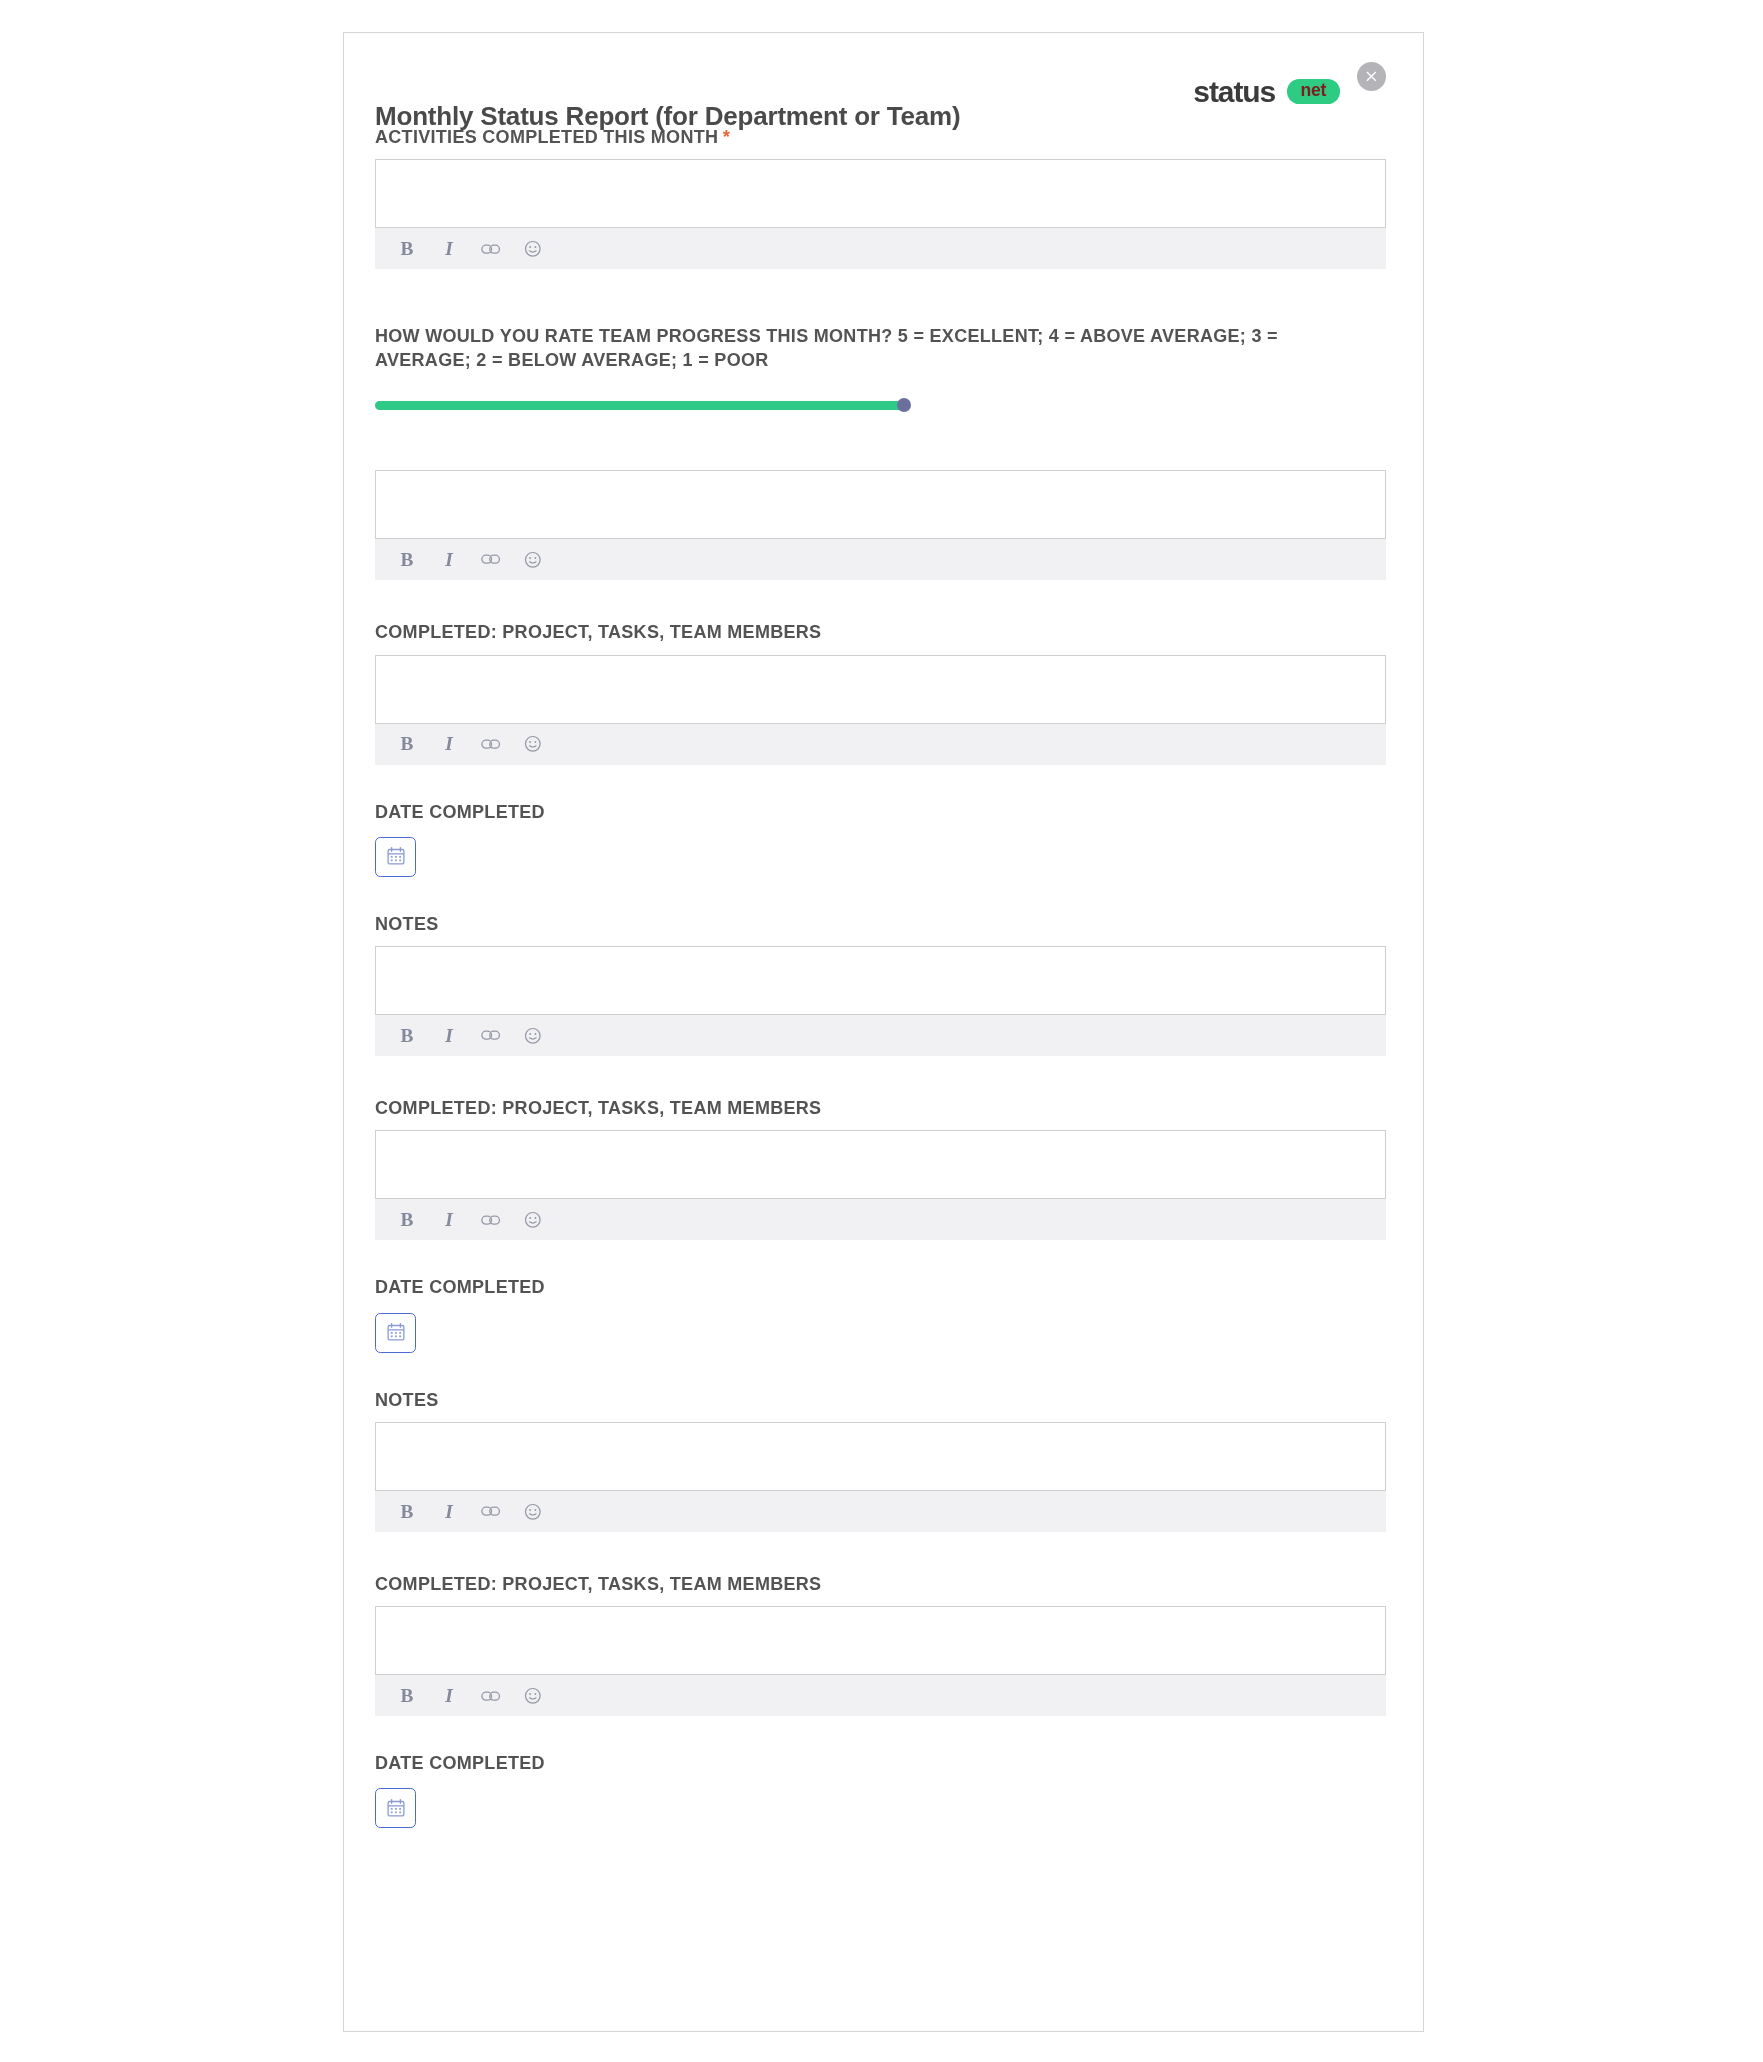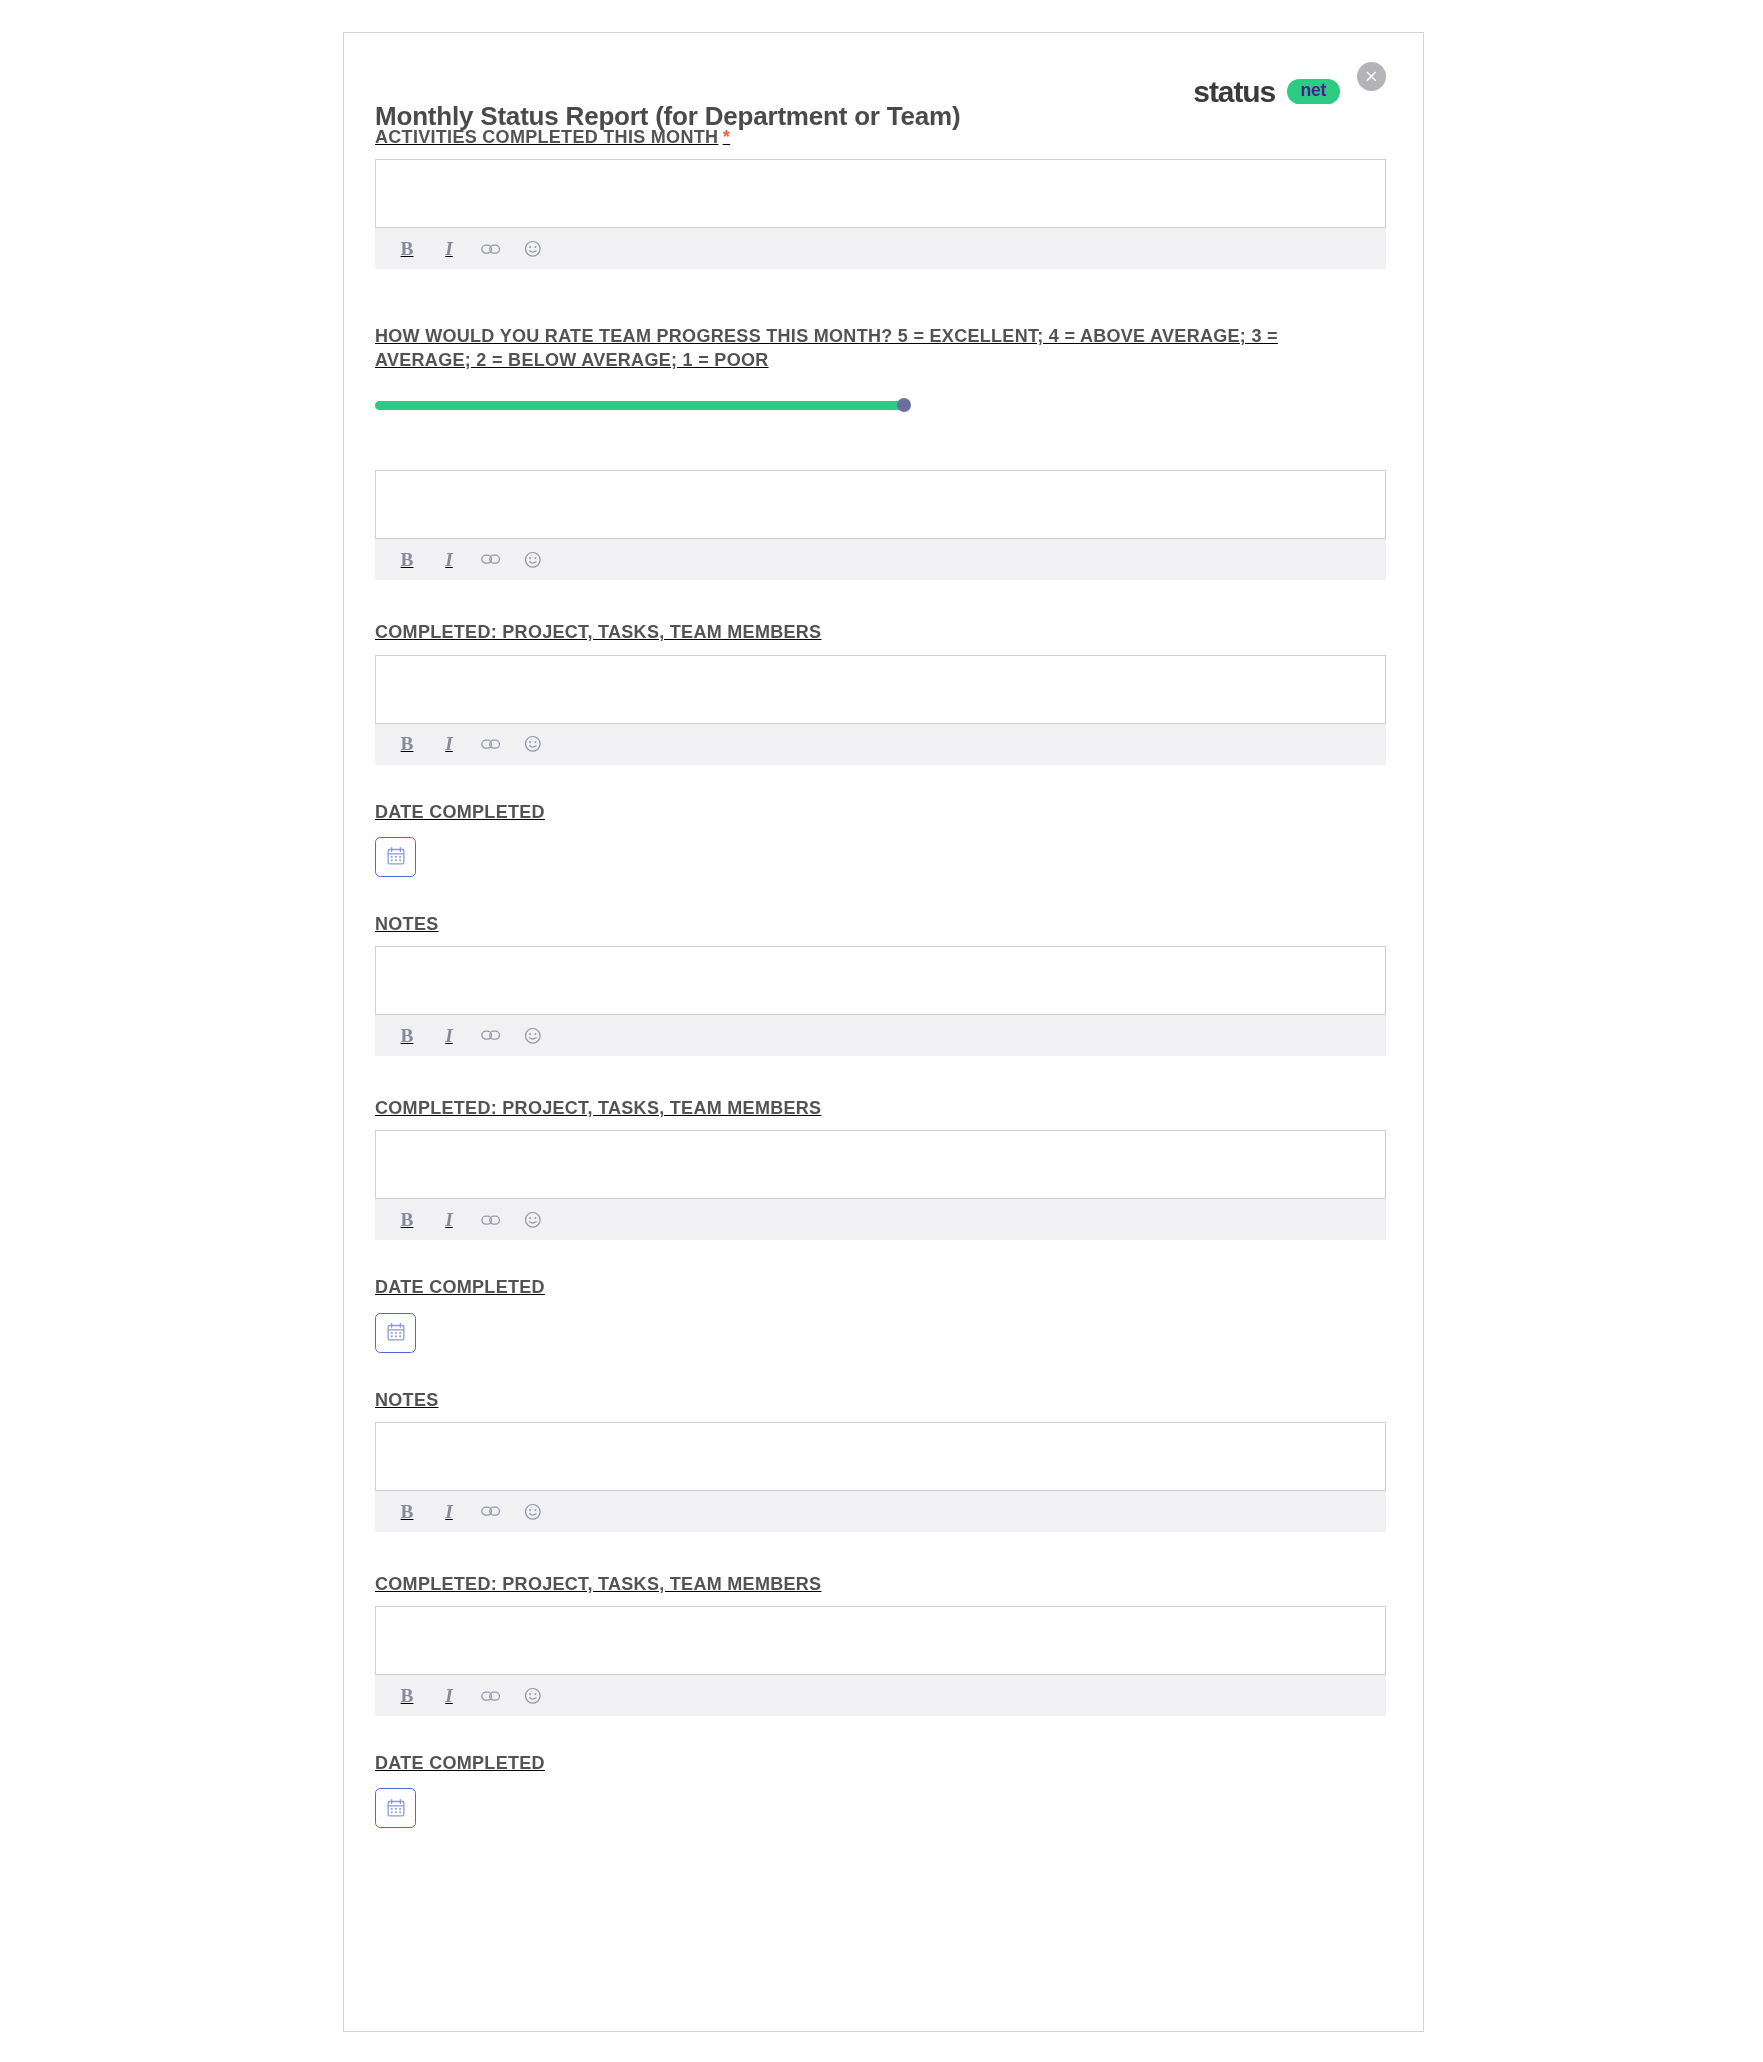--- a/index.html
+++ b/index.html
@@ -64,21 +64,21 @@
   }
   .brand-word {
     font-size: 30px;
     font-weight: bold;
     color: #3b3b3b;
     letter-spacing: -1.1px;
     text-align: right;
   }
   .brand-pill {
     background: #2dcc82;
-    color: #4c1d95;
+    color: #7f1d1d;
     font-size: 17.6px;
     font-weight: bold;
     border-radius: 12.3px;
     padding: 3.5px 14px 4.4px 14px;
     letter-spacing: -0.3px;
     line-height: 1;
   }
 
   .close-btn {
     position: absolute;
@@ -89,21 +89,21 @@
     border-radius: 50%;
     background: #b4b4b8;
     cursor: pointer;
     display: flex;
     align-items: center;
     justify-content: center;
   }
   .close-btn svg { display: block; }
 
   
-  .field { position: relative; text-decoration: underline; }
+  .field { position: relative; }
 
   .field-label {
     font-size: 18px;
     font-weight: bold;
     color: #535353;
     letter-spacing: 0.3px;
     line-height: 1.32;
     text-transform: uppercase;
   }
   .req-star {

